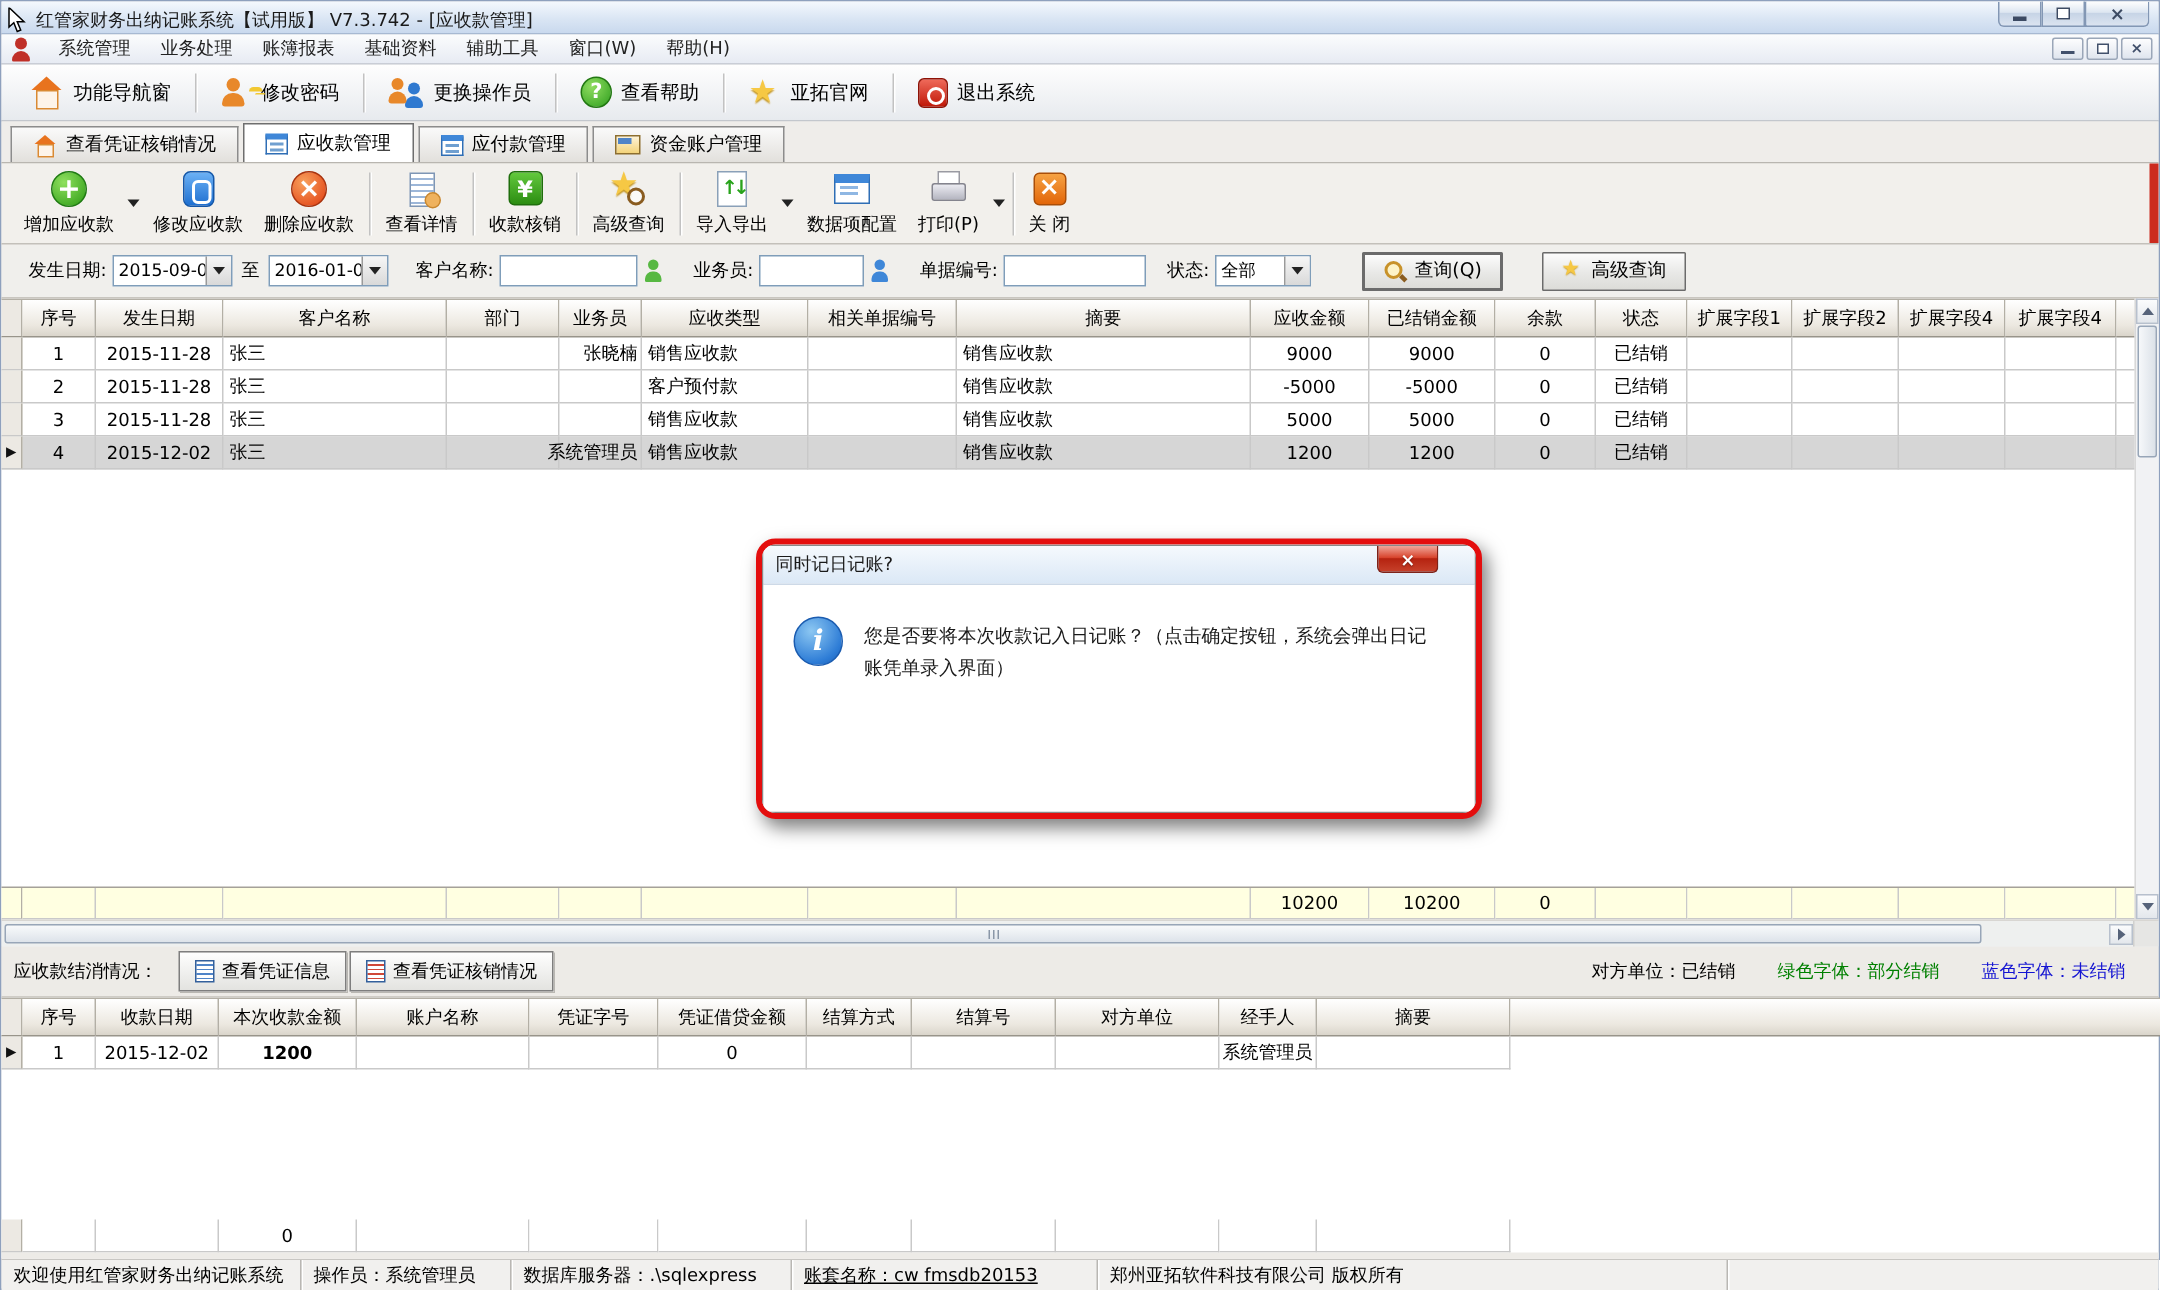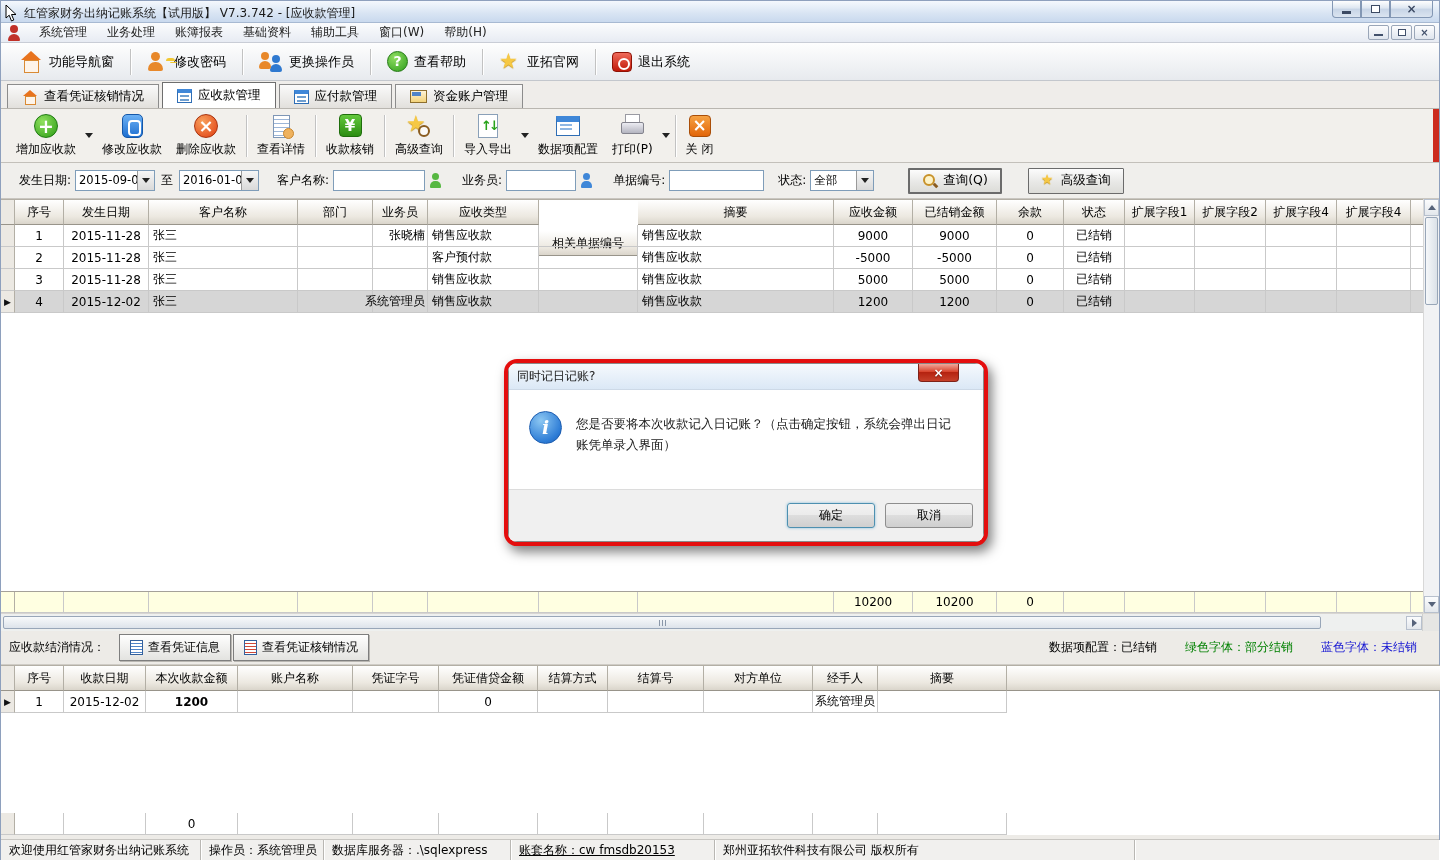--- a/index.html
+++ b/index.html
@@ -383,21 +383,21 @@
   <div class="grid-area">
     <div class="m-grid" id="main-grid">
         <div class="g-row g-head">
           <div class="g-cell g-hcell g-ind"></div>
           <div class="g-cell g-hcell" style="width: 49px;">序号</div>
           <div class="g-cell g-hcell" style="width: 85px;">发生日期</div>
           <div class="g-cell g-hcell" style="width: 149px;">客户名称</div>
           <div class="g-cell g-hcell" style="width: 75px;">部门</div>
           <div class="g-cell g-hcell" style="width: 55px;">业务员</div>
           <div class="g-cell g-hcell" style="width: 111px;">应收类型</div>
-          <div class="g-cell g-hcell" style="width: 99px; margin-top: 31px;">相关单据编号</div>
+          <div class="g-cell g-hcell" style="width: 99px;">相关单据编号</div>
           <div class="g-cell g-hcell" style="width: 196px;">摘要</div>
           <div class="g-cell g-hcell" style="width: 79px;">应收金额</div>
           <div class="g-cell g-hcell" style="width: 84px;">已结销金额</div>
           <div class="g-cell g-hcell" style="width: 67px;">余款</div>
           <div class="g-cell g-hcell" style="width: 61px;">状态</div>
           <div class="g-cell g-hcell" style="width: 70px;">扩展字段1</div>
           <div class="g-cell g-hcell" style="width: 71px;">扩展字段2</div>
           <div class="g-cell g-hcell" style="width: 71px;">扩展字段4</div>
           <div class="g-cell g-hcell" style="width: 74px;">扩展字段4</div>
           <div class="g-cell g-hcell g-fill"></div>
@@ -526,21 +526,21 @@
         <div class="settle-btn">
           <span class="ic doc-ic"></span>
           <span>查看凭证信息</span>
         </div>
         <div class="settle-btn">
           <span class="ic doc-ic red"></span>
           <span>查看凭证核销情况</span>
         </div>
       </div>
     <div class="legend-box" id="legend-box">
-        <span class="legend-item" style="color: rgb(0, 0, 0);">数据项配置：已结销</span>
+        <span class="legend-item" style="color: rgb(0, 0, 0);">对方单位：已结销</span>
         <span class="legend-item" style="color: rgb(0, 128, 0);">绿色字体：部分结销</span>
         <span class="legend-item" style="color: rgb(20, 20, 210);">蓝色字体：未结销</span>
       </div>
   </div>
 
   <div class="detail-area">
     <div class="d-grid" id="detail-grid">
         <div class="g-row g-head">
           <div class="g-cell g-hcell g-ind"></div>
           <div class="g-cell g-hcell" style="width: 49px;">序号</div>
@@ -586,41 +586,37 @@
           <div class="g-cell a-center" style="width: 109px;"></div>
           <div class="g-cell a-center" style="width: 65px;"></div>
           <div class="g-cell a-center" style="width: 129px;"></div>
         </div>
       </div>
     <div class="detail-bottom"></div>
   </div>
 
   <div class="statusbar" id="status-bar">
       <div class="sb-seg" style="width: 200px;">欢迎使用红管家财务出纳记账系统</div>
-      <div class="sb-seg" style="width: 123px;">操作员：系统管理员</div>
+      <div class="sb-seg" style="width: 140px;">操作员：系统管理员</div>
       <div class="sb-seg" style="width: 187px;">数据库服务器：.\sqlexpress</div>
       <div class="sb-seg" style="width: 204px; text-decoration: underline;">账套名称：cw fmsdb20153</div>
       <div class="sb-seg" style="width: 420px;">郑州亚拓软件科技有限公司 版权所有</div>
       <div class="sb-seg flex"></div>
     </div>
 
   <div class="dialog-outer">
     <div class="dlg">
       <div class="dlg-title">
         <span class="dlg-title-text">同时记日记账?</span>
         <div class="dlg-close">
             <span>×</span>
           </div>
       </div>
       <div class="dlg-body">
         <div class="info-icon">
             <span>i</span>
           </div>
         <div class="dlg-msg">您是否要将本次收款记入日记账？（点击确定按钮，系统会弹出日记账凭单录入界面）</div>
       </div>
-      <div class="dlg-footer">
-        <button class="dlg-btn default">确定</button>
-        <button class="dlg-btn">取消</button>
-      </div>
     </div>
   </div>
 
 </div>
 
 </body></html>

